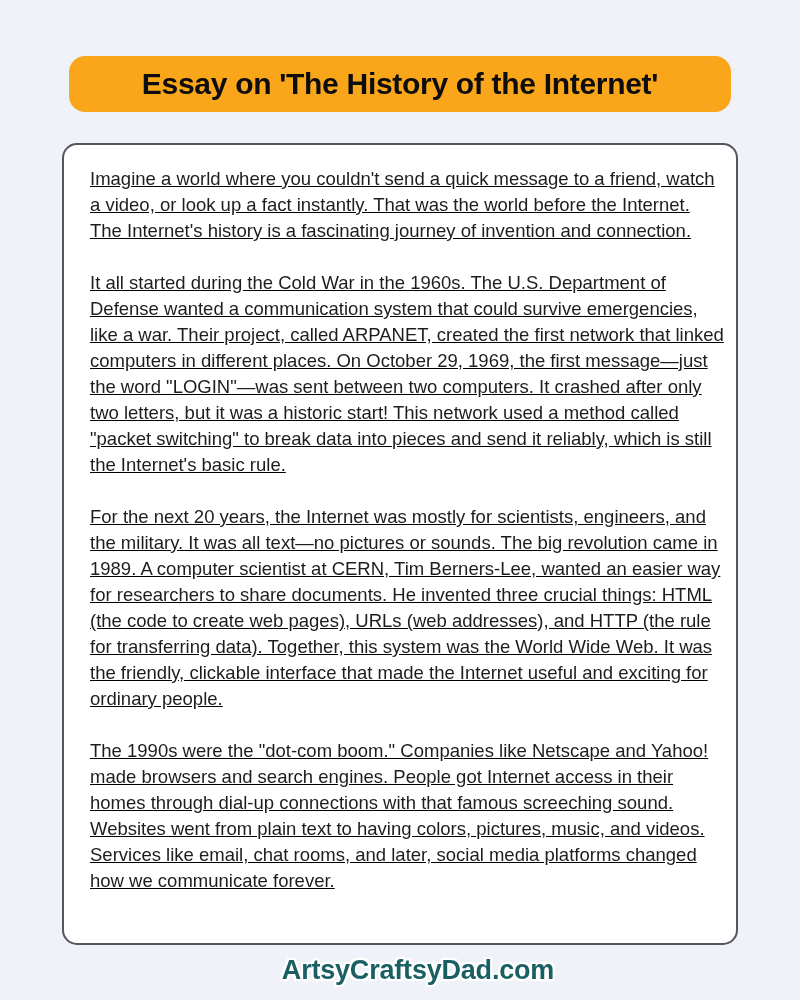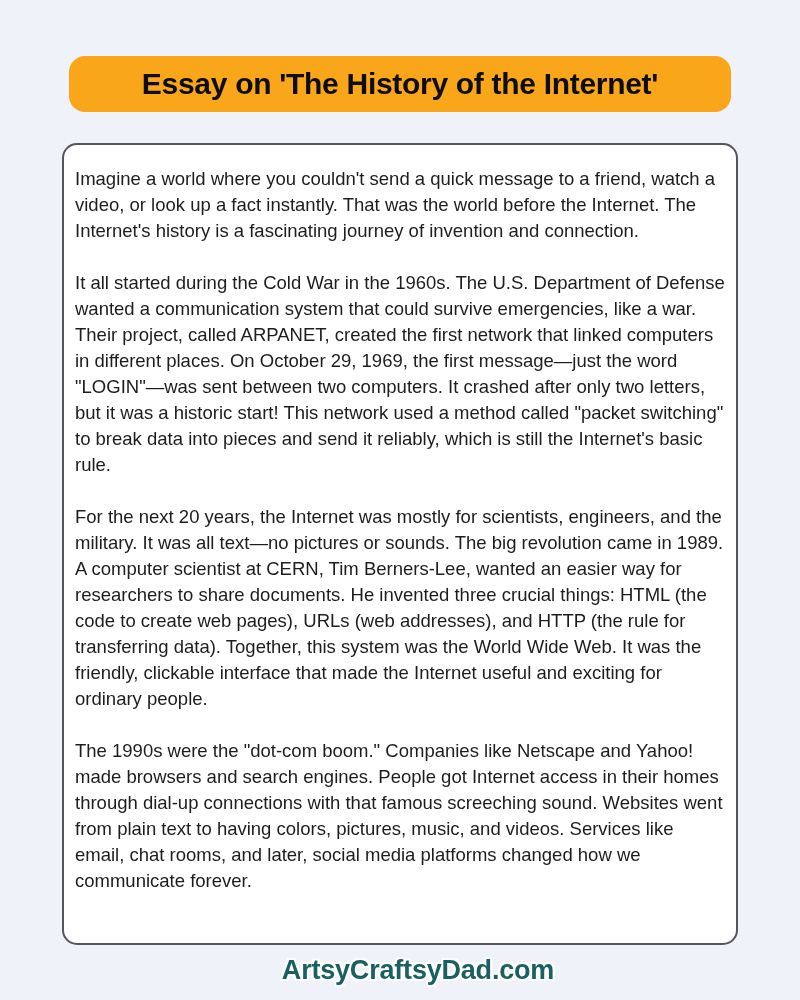--- a/index.html
+++ b/index.html
@@ -34,22 +34,23 @@
     color: var(--title-text, #0d0d0d);
     white-space: nowrap;
   }
   .essay-box {
     width: 676px;
     height: 802px;
     margin: 31px auto 0 auto;
     background: var(--card, #ffffff);
     border: 2px solid var(--box-border, #55555c);
     border-radius: 15px;
-    padding: 21px 10px 0 11px;
+    padding: 21px 10px 0 26px;
     overflow: hidden;
+    text-decoration: underline;
   }
   .essay-box p {
     margin: 0 0 26px 0;
     font-size: 18.5px;
     line-height: 26px;
     color: var(--body-text, #1d1d1d);
   }
   .footer {
     text-align: center;
     margin-top: 10px;

